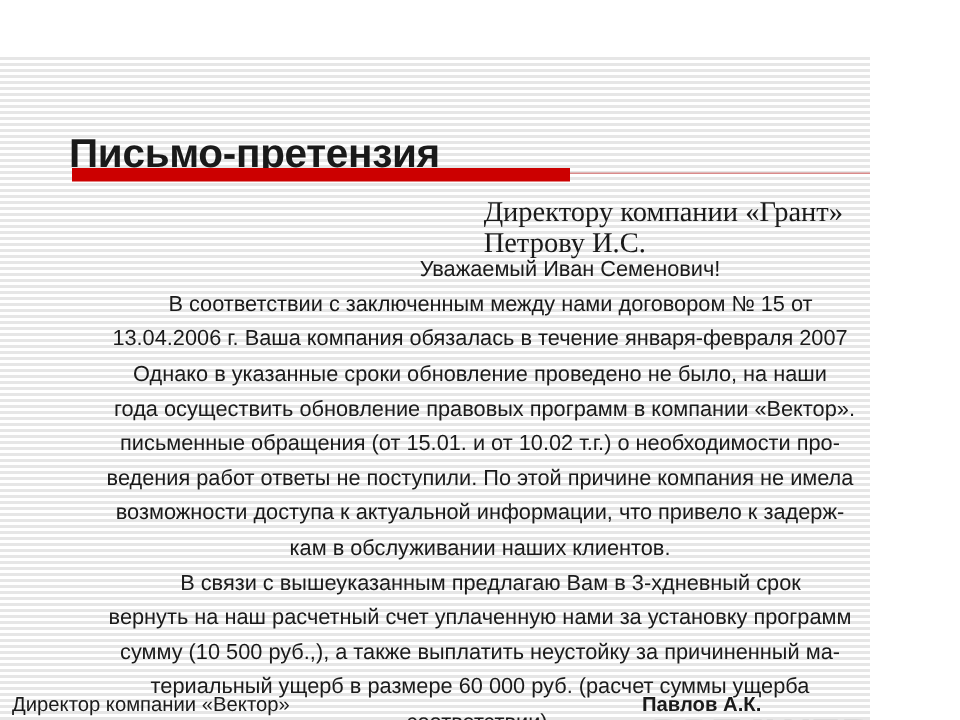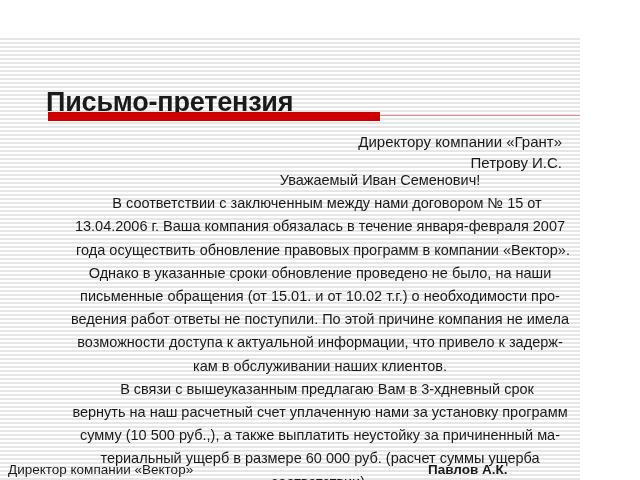--- a/index.html
+++ b/index.html
@@ -76,24 +76,25 @@
     width: 1px;
     height: 9px;
     background: #d4c6c6;
   }
 
   
   .addressee {
     position: absolute;
     right: 18px;
     top: 95px;
-    text-align: right;
-    font-size: 15px;
+    text-align: left;
+    font-size: 19px;
     line-height: 21px;
     color: #1a1a1a;
+    font-family: Liberation Serif, serif;
   }
 
   
   .body-text {
     position: absolute;
     left: 8px;
     top: 133px;
     width: 624px;
     font-size: 14.5px;
     line-height: 23.2px;
@@ -174,22 +175,22 @@
 
   <div class="addressee">
     <div>Директору компании «Грант»</div>
     <div>Петрову И.С.</div>
   </div>
 
   <div class="body-text">
     <span class="ln greet">Уважаемый Иван Семенович!</span>
     <span class="ln ind">В соответствии с заключенным между нами договором № 15 от</span>
     <span class="ln">13.04.2006 г. Ваша компания обязалась в течение января-февраля 2007</span>
+    <span class="ln">Однако в указанные сроки обновление проведено не было, на наши</span>
     <span class="ln ind-sm">года осуществить обновление правовых программ в компании «Вектор».</span>
-    <span class="ln">Однако в указанные сроки обновление проведено не было, на наши</span>
     <span class="ln">письменные обращения (от 15.01. и от 10.02 т.г.) о необходимости про-</span>
     <span class="ln">ведения работ ответы не поступили. По этой причине компания не имела</span>
     <span class="ln">возможности доступа к актуальной информации, что привело к задерж-</span>
     <span class="ln">кам в обслуживании наших клиентов.</span>
     <span class="ln ind">В связи с вышеуказанным предлагаю Вам в 3-хдневный срок</span>
     <span class="ln">вернуть на наш расчетный счет уплаченную нами за установку программ</span>
     <span class="ln">сумму (10 500 руб.,), а также выплатить неустойку за причиненный ма-</span>
     <span class="ln">териальный ущерб в размере 60 000 руб. (расчет суммы ущерба</span>
     <span class="ln">соответствии).</span>
   </div>

